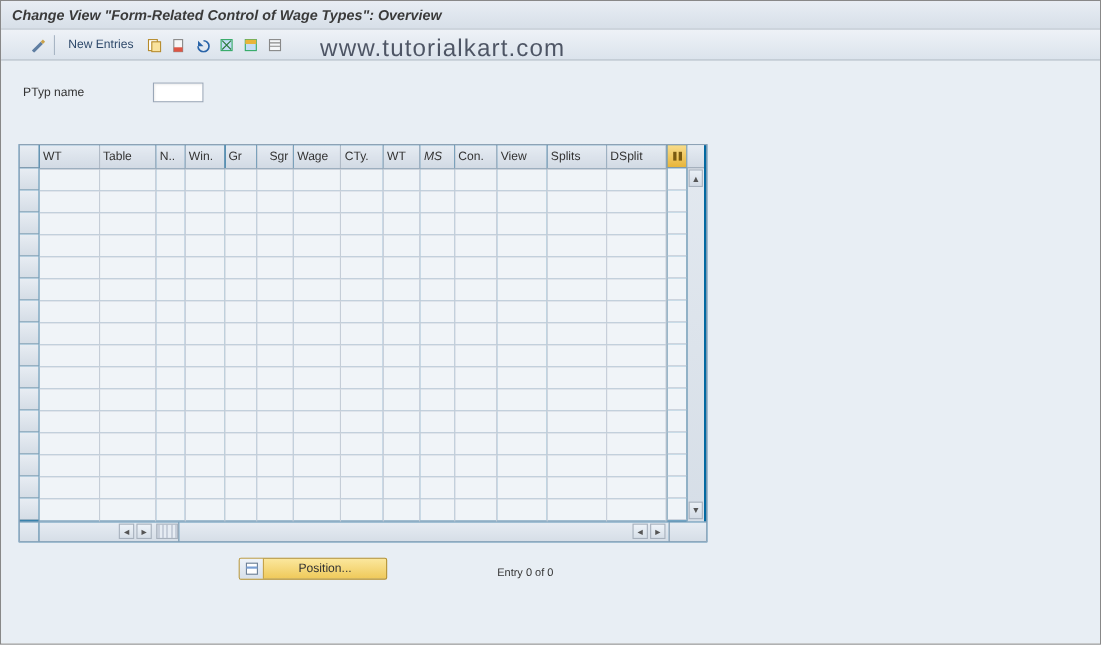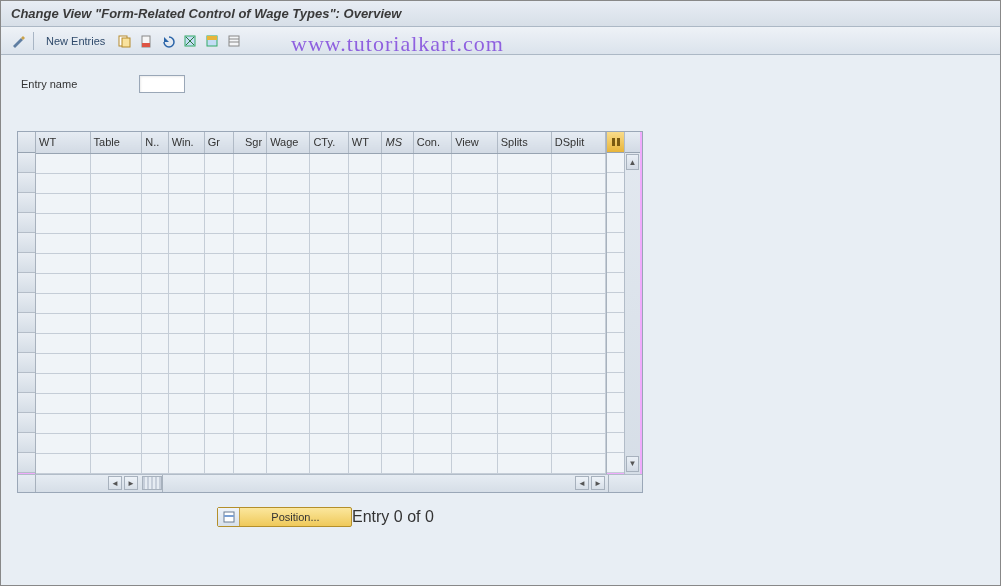--- a/index.html
+++ b/index.html
@@ -24,21 +24,21 @@
     .title-text {
       font-style: italic;
       font-weight: bold;
       font-size: 13px;
       color: #3a3a3a;
     }
     .toolbar {
       background: linear-gradient(to bottom, #eef2f7 0%, #dbe3ec 100%);
       border-bottom: 1px solid #acb8c5;
       height: 28px;
-      padding: 3px 8px;
+      padding: 3px 24px;
       display: flex;
       align-items: center;
       gap: 4px;
       position: relative;
     }
     .tb-icon {
       width: 18px;
       height: 18px;
       display: flex;
       align-items: center;
@@ -51,24 +51,24 @@
     .new-entries {
       color: #2f4a6b;
       font-size: 11px;
       padding: 2px 6px;
       cursor: pointer;
     }
     .watermark {
       position: absolute;
       left: 290px;
       top: 30px;
-      font-family: Liberation Serif, serif;
+      font-family: Liberation Sans, sans-serif;
       font-size: 22px;
       letter-spacing: 1px;
-      color: #6d28d9;
+      color: #0f172a;
       opacity: 0.7;
       pointer-events: none;
     }
     .content {
       padding: 20px 16px 12px 16px;
       background: #e8eef4;
       height: calc(100% - 54px);
     }
     .form-row {
       display: flex;
@@ -80,21 +80,21 @@
     .form-label { font-size: 11px; color:#333; }
     .form-input {
       width: 46px;
       height: 18px;
       border: 1px solid #9aa7b7;
       background: #ffffff;
       box-shadow: inset 1px 1px 2px rgba(0,0,0,0.08);
     }
     .grid-wrap {
       width: 626px;
-      background: #f0abfc;
+      background: #0369a1;
       border: 1px solid #9aa7b7;
       position: relative;
     }
     .grid {
       display: flex;
     }
     .row-selectors {
       width: 18px;
       flex: 0 0 18px;
       border-right: 1px solid #a7b1bd;
@@ -174,42 +174,43 @@
       background:linear-gradient(#eef3f9,#d7dfe8);
       display:flex;align-items:center;justify-content:center;
       font-size:8px;color:#555; cursor:pointer;
     }
     .hgrip {
       width:20px;height:14px;border:1px solid #a7b1bd;margin-left:3px;
       background:repeating-linear-gradient(90deg,#c6ceda 0 2px,#e6ecf3 2px 4px);
     }
     .htrack { flex:1; background:linear-gradient(#e6ecf3,#d6dee7); display:flex; align-items:center; justify-content:flex-end; padding-right:2px;}
     .footer-row {
-      display:flex; align-items:center;
+      display:flex; align-items:flex-end;
       margin-top: 14px;
       padding-left: 200px;
+      gap: 100px;
     }
     .position-btn {
       display:flex; align-items:center;
       width: 135px; height:20px;
       background: linear-gradient(to bottom,#fbe79d,#efc95a);
       border:1px solid #b48f2a;
       border-radius:2px;
       cursor:pointer;
     }
     .position-btn .pic {
       width:22px;height:100%;
       border-right:1px solid #c7a349;
       display:flex;align-items:center;justify-content:center;
       background:linear-gradient(#eef3f9,#d7e0ea);
     }
     .position-btn .lbl {
       flex:1;text-align:center;color:#333;font-size:11px;
     }
-    .entry-text { font-size:16px; color:#333; }
+    .entry-text { font-size:10px; color:#333; }
     svg { display:block; }
   </style>
 </head>
 <body>
 
 <div class="title-bar">
   <span class="title-text">Change View "Form-Related Control of Wage Types": Overview</span>
 </div>
 
 <div class="toolbar">
@@ -257,21 +258,21 @@
         <line x1="2" y1="5" x2="12" y2="5" stroke="#888"></line>
         <line x1="2" y1="8" x2="12" y2="8" stroke="#888"></line>
       </svg>
   </span>
 </div>
 
 <div class="watermark">www.tutorialkart.com</div>
 
 <div class="content">
   <div class="form-row">
-    <span class="form-label">Entry name</span>
+    <span class="form-label">PTyp name</span>
     <input class="form-input" type="text" value="" style="">
   </div>
 
   <div class="grid-wrap">
     <div class="grid">
       <div class="row-selectors">
         <div class="corner"></div>
 
       <div class="rowcell"></div>
           <div class="rowcell"></div>

